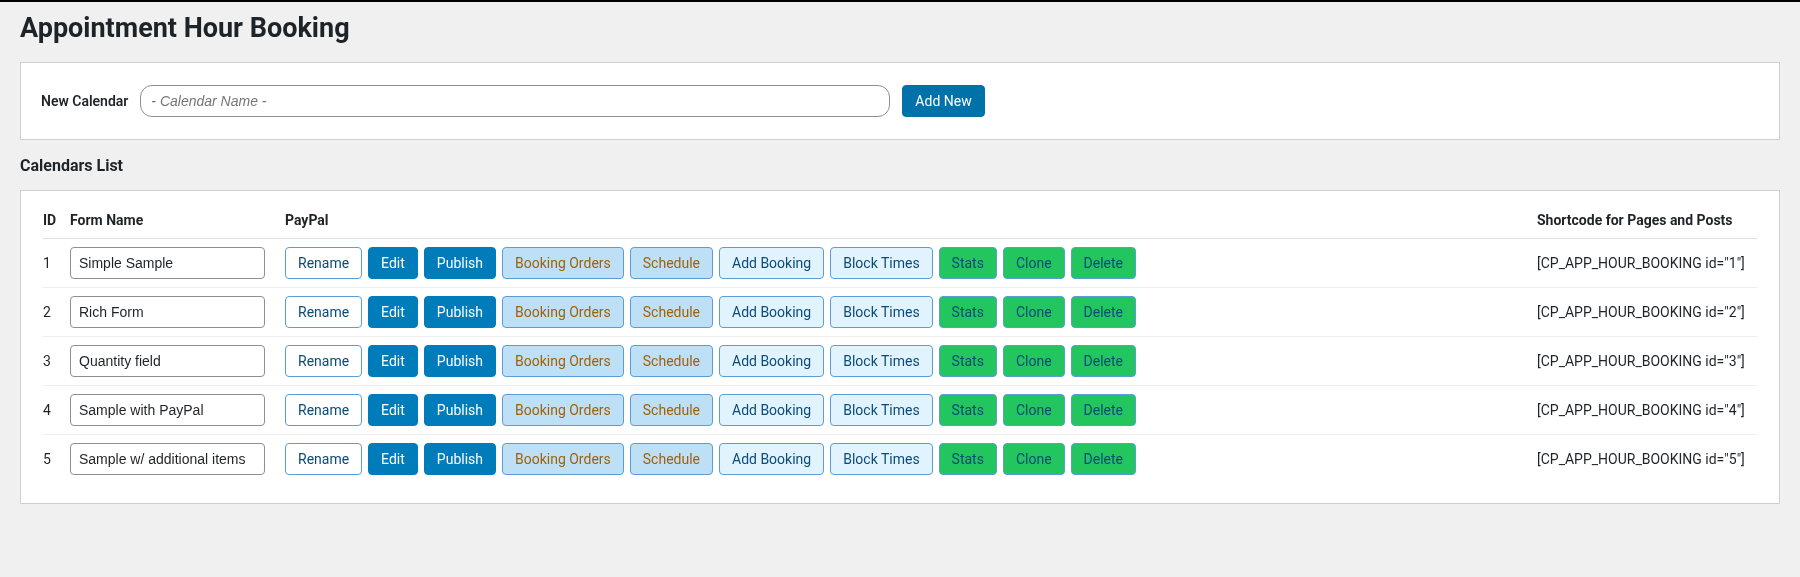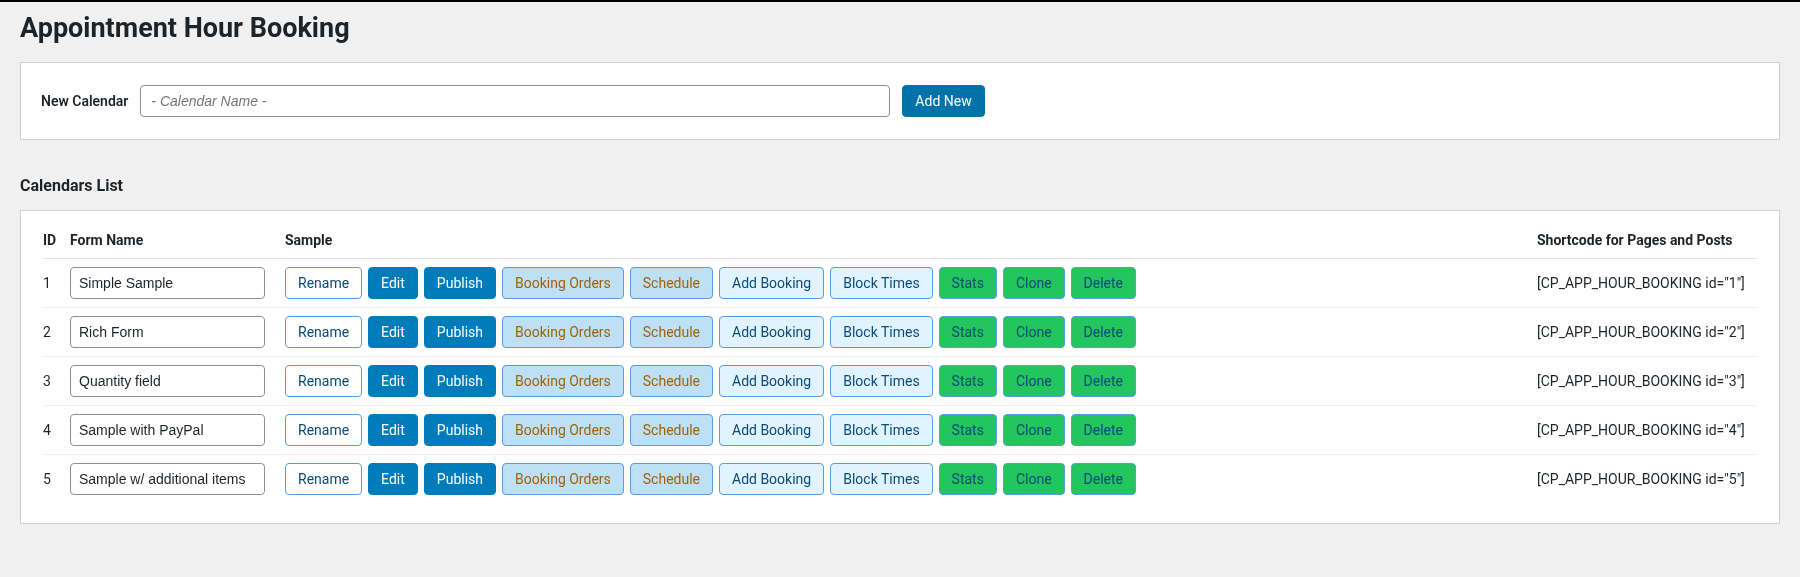--- a/index.html
+++ b/index.html
@@ -16,37 +16,37 @@
     h1.page-title {
       font-size: 27px;
       font-weight: 700;
       margin: 8px 0 18px 0;
       color: #1d2327;
     }
     .card {
       background: #fff;
       border: 1px solid #ccd0d4;
       padding: 22px 20px;
-      margin-bottom: 36px;
+      margin-bottom: 16px;
     }
     .new-calendar-row {
       display: flex;
       align-items: center;
       gap: 12px;
     }
     .new-calendar-label {
       font-size: 14px;
       font-weight: 600;
       color: #1d2327;
       white-space: nowrap;
     }
     .calendar-name-input {
       height: 32px;
       border: 1px solid #8c8f94;
-      border-radius: 4px;
+      border-radius: 12px;
       font-style: italic;
       color: #787c82;
       font-size: 14px;
       padding: 0 10px;
       width: 750px;
       background: #fff;
     }
     .btn {
       display: inline-flex;
       align-items: center;
@@ -164,21 +164,21 @@
       <button class="btn btn-primary-solid">Add New</button>
     </div>
   </div>
 
   <h2 class="section-title">Calendars List</h2>
 
   <div class="list-card">
     <div class="tbl-header">
       <div class="col-id">ID</div>
       <div class="col-name">Form Name</div>
-      <div class="col-options">Sample</div>
+      <div class="col-options">PayPal</div>
       <div class="col-shortcode">Shortcode for Pages and Posts</div>
     </div>
     <div id="rows-container">
         <div class="tbl-row">
           <div class="row-id">1</div>
           <div class="row-name-cell"><input class="name-input" type="text" value="Simple Sample" style=""></div>
           <div class="row-options">
             <button class="btn btn-outline-blue">Rename</button>
             <button class="btn btn-blue-solid">Edit</button>
             <button class="btn btn-blue-solid">Publish</button>

